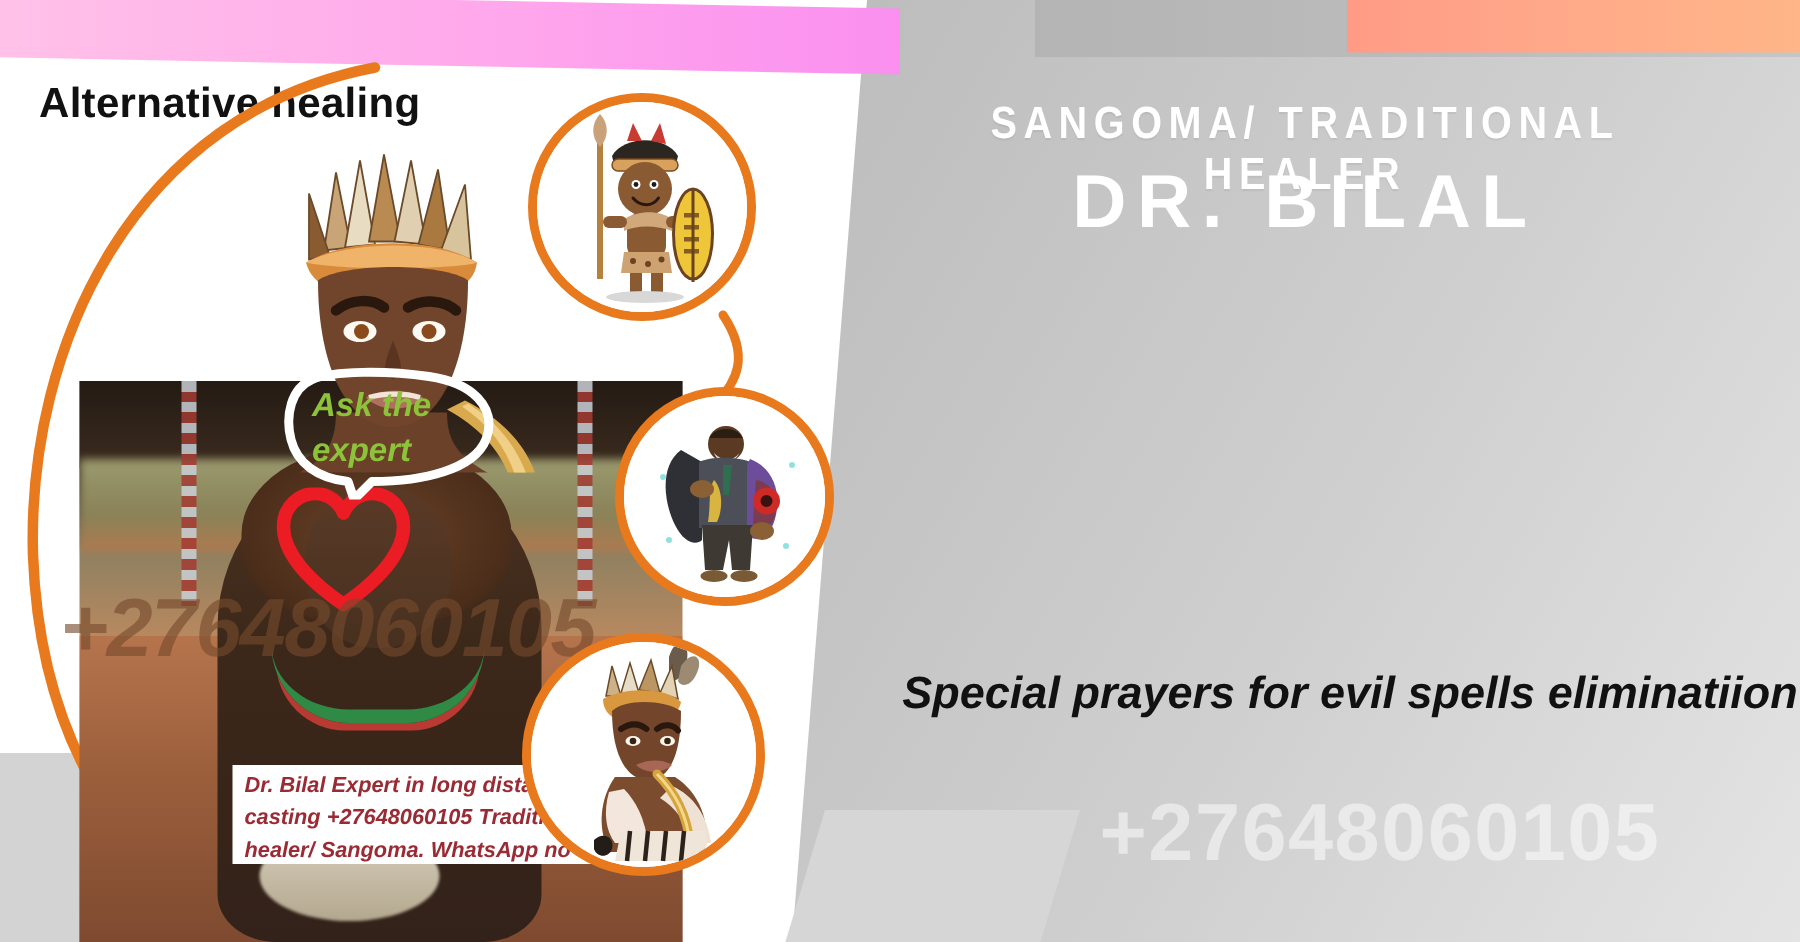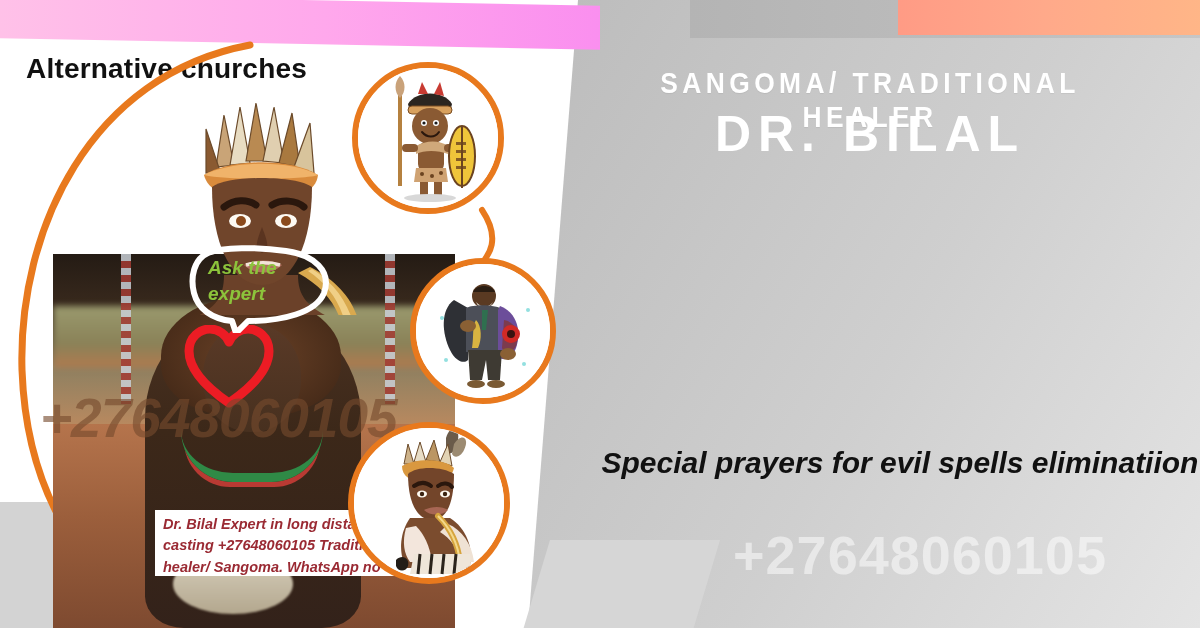--- a/index.html
+++ b/index.html
@@ -161,21 +161,21 @@
     font-family:"Liberation Sans", sans-serif;
   }
 
   
   .sangoma-main { position:absolute; left:120px; top:95px; width:250px; height:220px; }
 
   
   .bubble-svg { position:absolute; left:186px; top:243px; width:150px; height:90px; }
   .bubble-text {
     position:absolute; left:208px; top:255px; width:96px;
-    color:#8cc33b; font-size:19px; font-weight:700; font-style:italic;
+    color:#8cc33b; font-size:22px; font-weight:700; font-style:italic;
     line-height:1.35; text-align:left;
   }
 
   
   .circle {
     position:absolute; border-radius:50%; background:#ffffff;
     border:6px solid #e8791d; overflow:hidden;
   }
   .c1 { left:352px; top:62px;  width:152px; height:152px; }
   .c2 { left:410px; top:258px; width:146px; height:146px; }
@@ -188,21 +188,21 @@
 <div id="poster">
 
   <div class="gray-panel"></div>
   <div class="gray-slab-mid"></div>
   <div class="gray-slab-left"></div>
 
   <div class="band-pink"></div>
   <div class="band-gray-top"></div>
   <div class="band-orange"></div>
 
-  <div class="alt-healing">Alternative churches</div>
+  <div class="alt-healing">Alternative healing</div>
 
   <svg class="arc" viewBox="0 0 560 580">
     <path d="M 250 5 C 90 35 18 190 22 330 C 26 440 70 520 140 565" fill="none" stroke="#e8791d" stroke-width="7" stroke-linecap="round"></path>
   </svg>
 
   <svg style="position:absolute;left:330px;top:60px;width:230px;height:530px;" viewBox="0 0 230 530">
     <path d="M 152 150 C 172 180 158 196 150 206" fill="none" stroke="#e8791d" stroke-width="6" stroke-linecap="round"></path>
     <path d="M 96 338 C 78 360 72 372 64 380" fill="none" stroke="#e8791d" stroke-width="6" stroke-linecap="round"></path>
   </svg>
 

